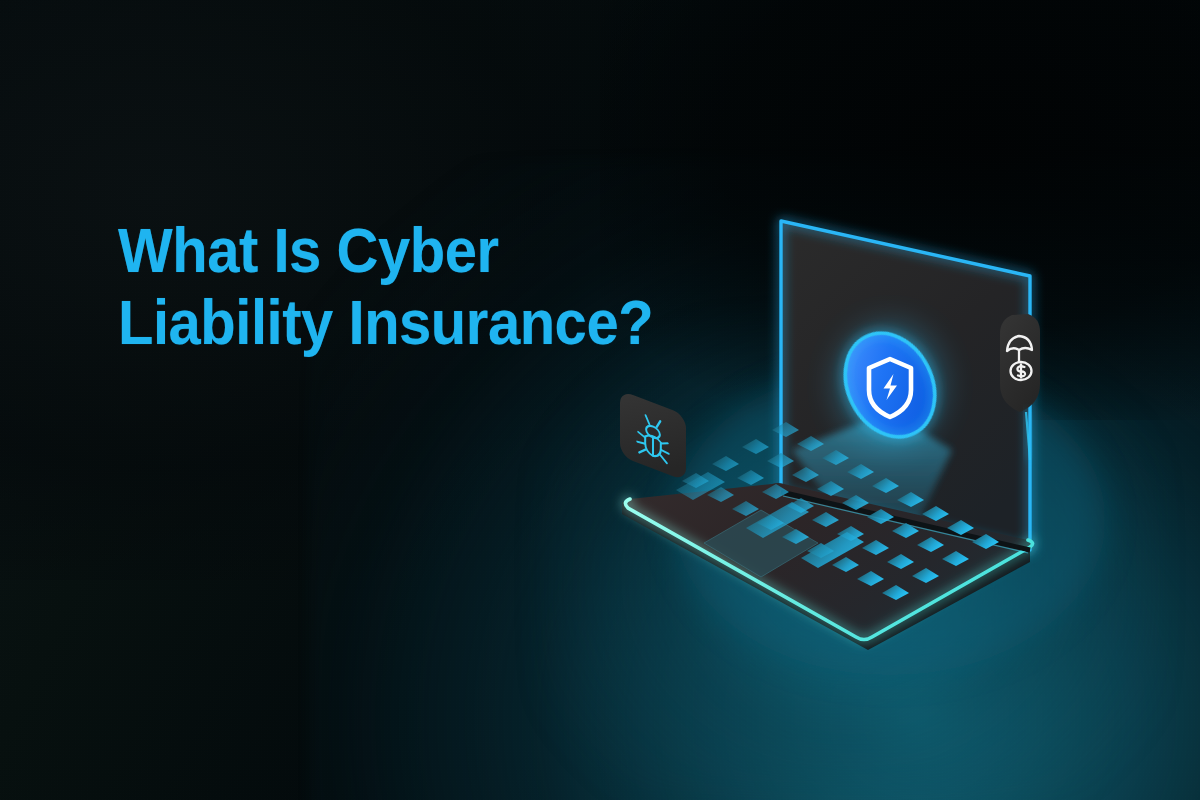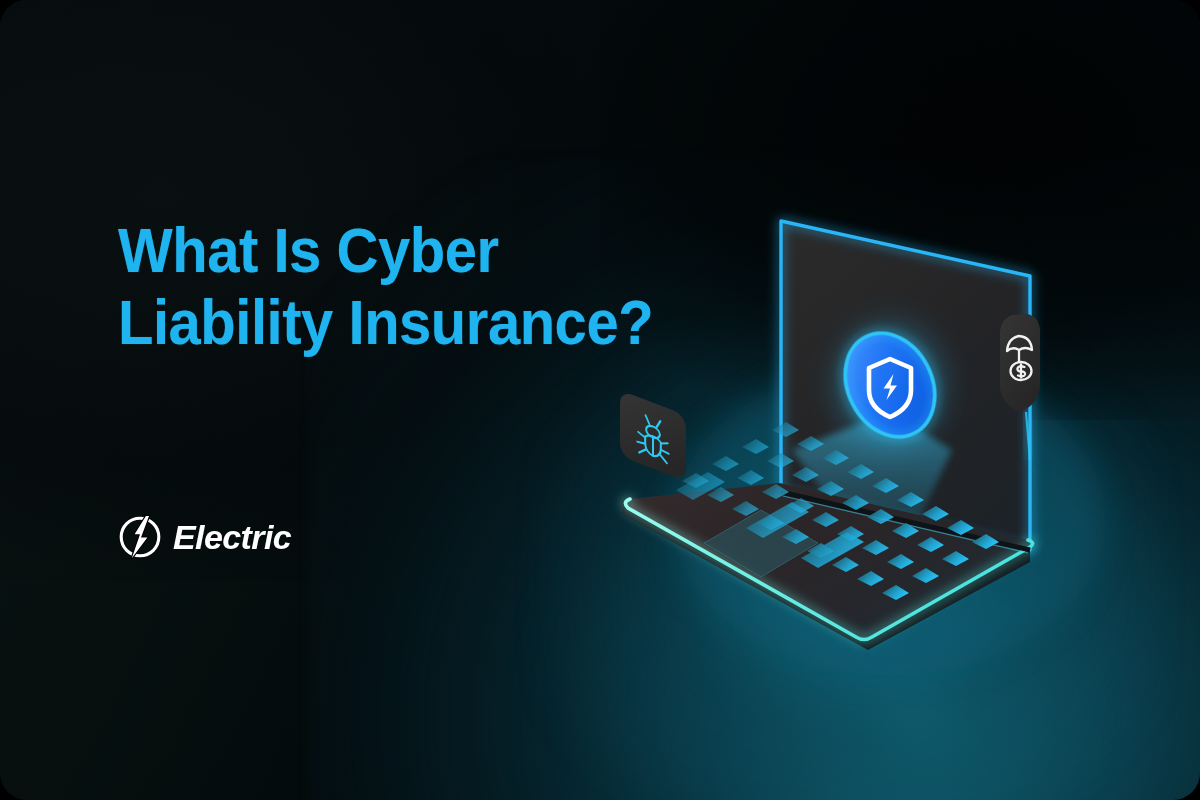--- a/index.html
+++ b/index.html
@@ -12,21 +12,20 @@
     background: #000;
     font-family: "Liberation Sans", sans-serif;
   }
 
   #stage {
     position: relative;
     width: 1200px;
     height: 800px;
     overflow: hidden;
     background: #04090b;
-    border-radius: 27px;
   }
 
   
   .bg-base {
     position: absolute;
     inset: 0;
     background: linear-gradient(115deg, #0b1416 0%, #07100f 22%, #030a0c 45%, #02080a 65%, #020709 100%);
   }
   .bg-teal-glow {
     position: absolute;
@@ -142,28 +141,20 @@
   <div class="bg-teal-glow"></div>
   <div class="bg-teal-glow-2"></div>
   <div class="bg-corner-dark"></div>
   <div class="bg-noise"></div>
 
   <h1 class="headline">
     <span class="line">What Is Cyber</span>
     <span class="line">Liability Insurance?</span>
   </h1>
 
-  <div class="brand">
-    <svg class="brand-mark" viewBox="0 0 44 44">
-      <path d="M22 3.2A18.8 18.8 0 1 0 22 40.8A18.8 18.8 0 1 0 22 3.2Z" fill="none" stroke="#ffffff" stroke-width="3.1"></path>
-      <path d="M27.9 1.0 L16.6 19.2 L22.0 19.2 L13.8 43.2 L29.4 22.4 L23.0 22.4 L31.0 1.0 Z" fill="#ffffff" stroke="#000000" stroke-width="2.3" stroke-linejoin="round"></path>
-      <path d="M27.9 1.0 L16.6 19.2 L22.0 19.2 L13.8 43.2 L29.4 22.4 L23.0 22.4 L31.0 1.0 Z" fill="#ffffff"></path>
-    </svg>
-    <span class="brand-name">Electric</span>
-  </div>
 
   <div class="illustration">
     <svg viewBox="0 0 560 560">
       <defs>
 
         <linearGradient id="scrFill" x1="0" y1="0" x2="0.7" y2="1">
           <stop offset="0%" stop-color="#2b2b2b"></stop>
           <stop offset="55%" stop-color="#242426"></stop>
           <stop offset="100%" stop-color="#1d2227"></stop>
         </linearGradient>

